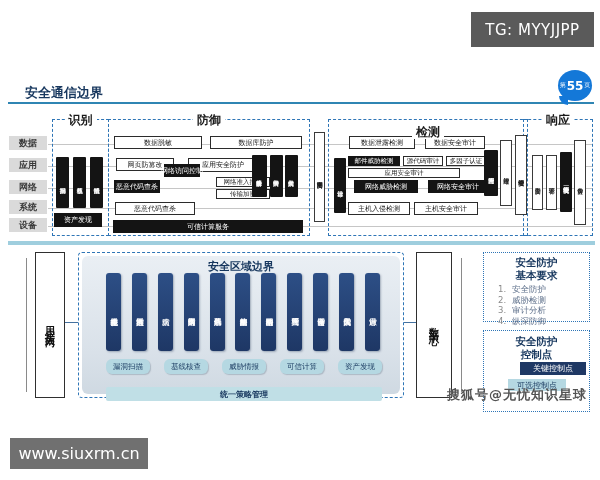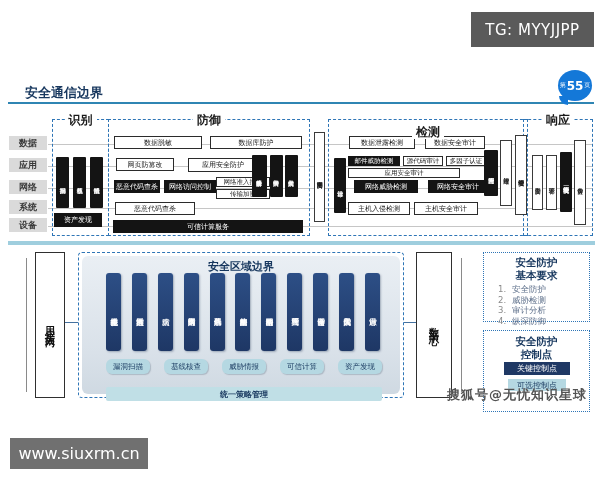--- a/index.html
+++ b/index.html
@@ -124,21 +124,21 @@
     <div class="abs vbar-b" style="left:82px;top:47px;width:13px;height:51px;font-size:6px;">
         <span class="vtxt">威胁情报</span>
       </div>
     <div class="abs box-b" style="left:46px;top:103px;width:48px;height:14px;">资产发现</div>
 
     <div class="abs box-w" style="left:106px;top:26px;width:88px;height:13px;">数据脱敏</div>
     <div class="abs box-w" style="left:202px;top:26px;width:92px;height:13px;">数据库防护</div>
     <div class="abs box-w" style="left:108px;top:48px;width:58px;height:13px;">网页防篡改</div>
     <div class="abs box-w" style="left:180px;top:48px;width:70px;height:14px;">应用安全防护</div>
     <div class="abs box-b" style="left:106px;top:70px;width:46px;height:13px;">恶意代码查杀</div>
-    <div class="abs box-b" style="left:156px;top:70px;width:52px;height:13px;">网络访问控制</div>
+    <div class="abs box-b" style="left:156px;top:54px;width:36px;height:13px;">网络访问控制</div>
     <div class="abs box-w" style="left:208px;top:67px;width:54px;height:10px;font-size:6.5px;">网络准入控制</div>
     <div class="abs box-w" style="left:208px;top:79px;width:54px;height:10px;font-size:6.5px;">传输加密</div>
     <div class="abs vbar-b" style="left:244px;top:45px;width:15px;height:42px;font-size:5.5px;">
         <span class="vtxt">拒绝服务攻击防护</span>
       </div>
     <div class="abs vbar-b" style="left:262px;top:45px;width:13px;height:42px;font-size:5.5px;">
         <span class="vtxt">网络入侵防御</span>
       </div>
     <div class="abs vbar-b" style="left:277px;top:45px;width:13px;height:42px;font-size:5.5px;">
         <span class="vtxt">无线入侵防御</span>
@@ -274,20 +274,20 @@
           <span class="sp-txt">纵深防御</span>
         </div>
     </div>
   </div>
 
   <div class="abs side-panel" style="left:483px;top:330px;width:107px;height:82px;padding-top:4px;">
     <div class="sp-title">
       <div>安全防护</div>
       <div>控制点</div>
     </div>
-    <div class="abs btn-key" style="left:20px;top:31px;width:66px;height:13px;text-align:center;">关键控制点</div>
+    <div class="abs btn-key" style="left:36px;top:31px;width:66px;height:13px;text-align:center;">关键控制点</div>
     <div class="abs btn-opt" style="left:24px;top:48px;width:58px;height:12px;">可选控制点</div>
   </div>
 
   <div class="abs wm-sohu" style="left:447px;top:386px;">搜狐号@无忧知识星球</div>
   <div class="abs site-box" style="left:10px;top:438px;width:138px;height:31px;">www.siuxrm.cn</div>
 
 </div>
 
 </body></html>

